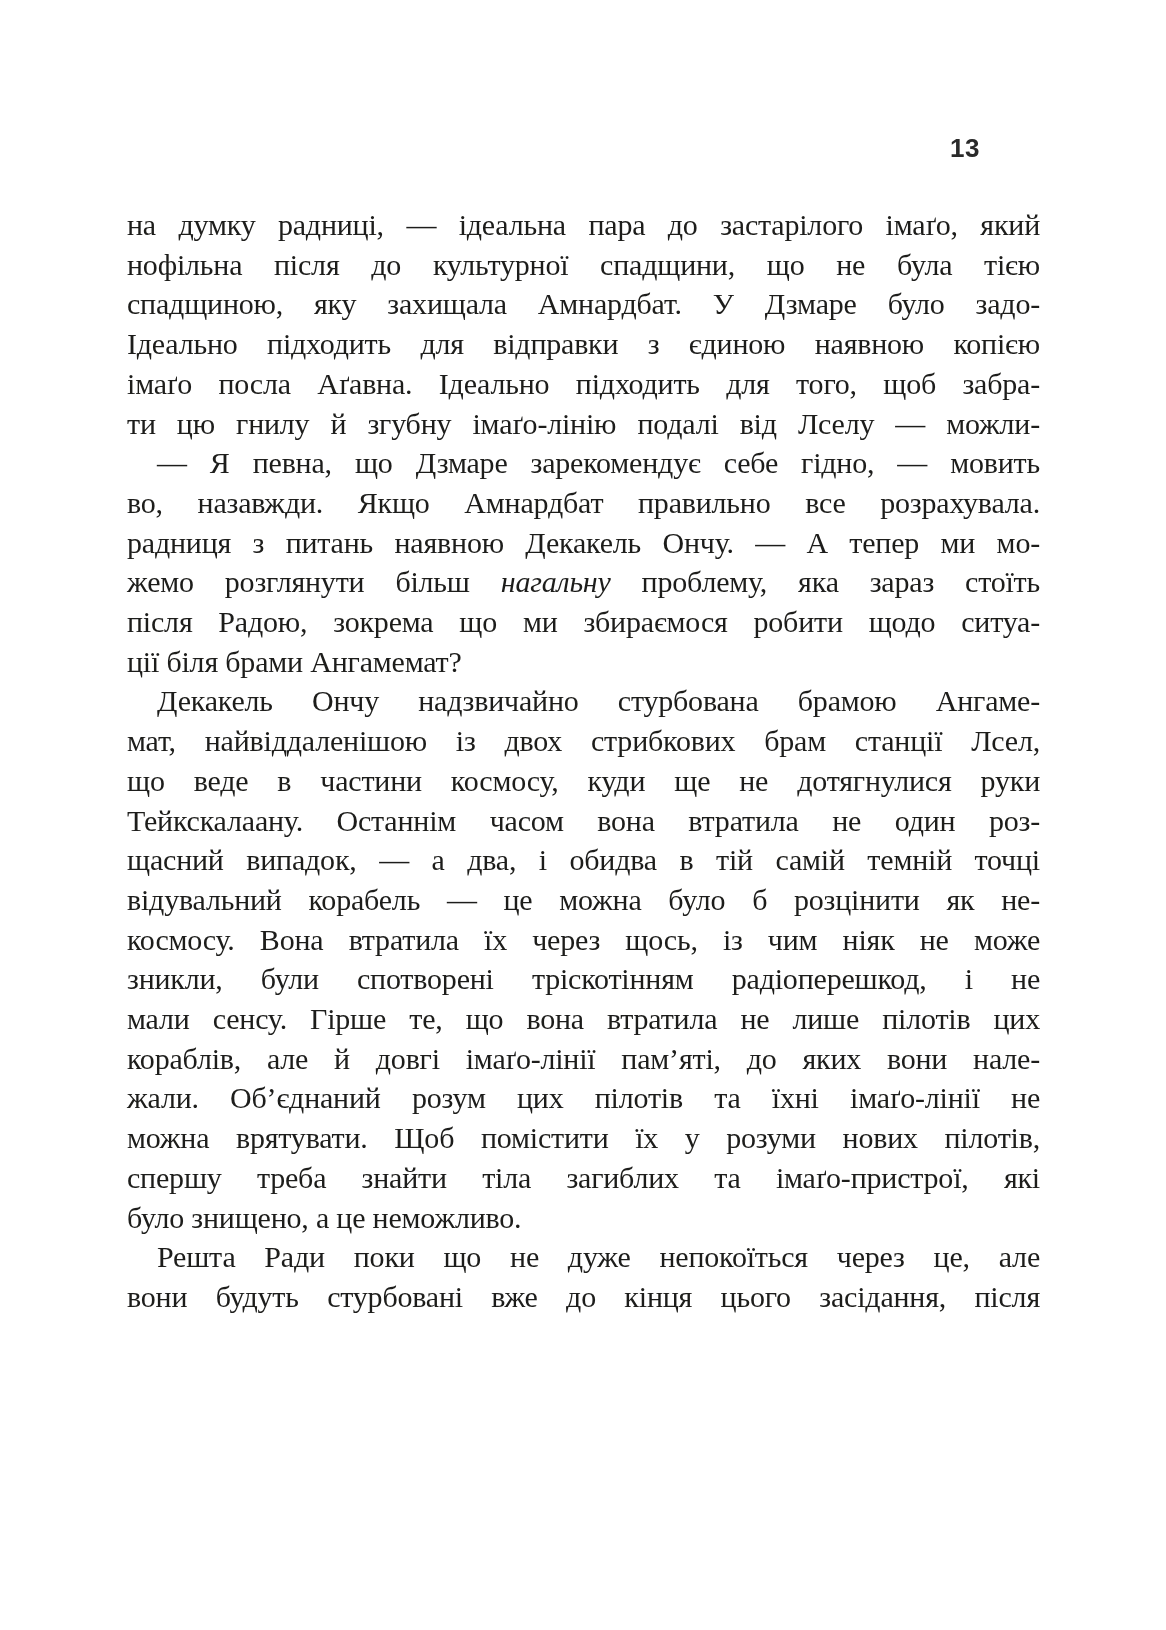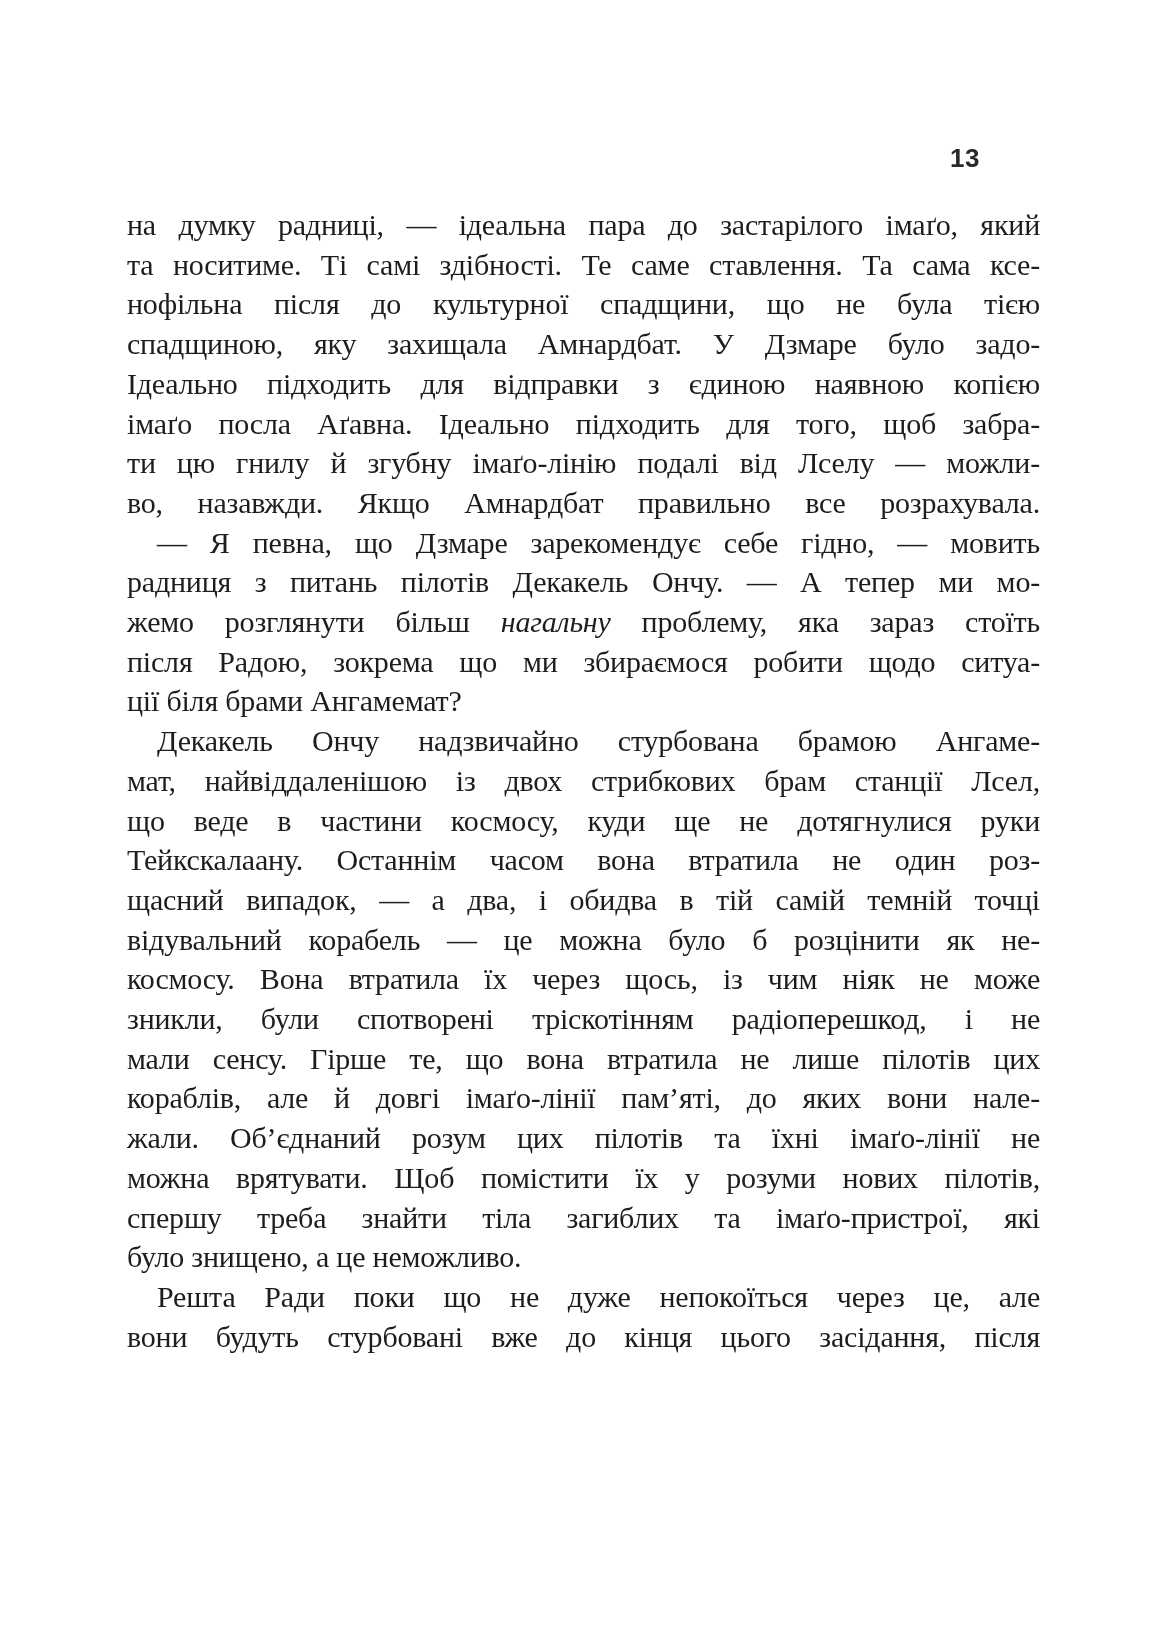--- a/index.html
+++ b/index.html
@@ -9,21 +9,21 @@
   }
   .page {
     position: relative;
     width: 1166px;
     height: 1630px;
     background: #ffffff;
     overflow: hidden;
   }
   .page-number {
     position: absolute;
-    top: 145px;
+    top: 135px;
     left: 950px;
     font-family: "Liberation Sans", "DejaVu Sans", sans-serif;
     font-weight: 700;
     font-size: 26px;
     line-height: 1;
     color: #2a2a2a;
     letter-spacing: 0.5px;
   }
   .text-block {
     position: absolute;
@@ -55,30 +55,29 @@
 </head>
 <body>
 
 <div class="page">
 
   <div class="page-number">13</div>
 
   <div class="text-block">
 
     <div class="line">на думку радниці, — ідеальна пара до застарілого імаґо, який</div>
-    <div class="line">та носитиме. Ті самі здібності. Те саме ставлення. Та сама ксе-</div>
     <div class="line">нофільна після до культурної спадщини, що не була тією</div>
     <div class="line">спадщиною, яку захищала Амнардбат. У Дзмаре було задо-</div>
     <div class="line">Ідеально підходить для відправки з єдиною наявною копією</div>
     <div class="line">імаґо посла Аґавна. Ідеально підходить для того, щоб забра-</div>
     <div class="line">ти цю гнилу й згубну імаґо-лінію подалі від Лселу — можли-</div>
+    <div class="line indent">— Я певна, що Дзмаре зарекомендує себе гідно, — мовить</div>
+
     <div class="line">во, назавжди. Якщо Амнардбат правильно все розрахувала.</div>
-
-    <div class="line indent">— Я певна, що Дзмаре зарекомендує себе гідно, — мовить</div>
-    <div class="line">радниця з питань пілотів Декакель Ончу. — А тепер ми мо-</div>
+    <div class="line">радниця з питань наявною Декакель Ончу. — А тепер ми мо-</div>
     <div class="line"><span>жемо розглянути більш </span><em>нагальну</em><span> проблему, яка зараз стоїть</span></div>
     <div class="line">після Радою, зокрема що ми збираємося робити щодо ситуа-</div>
     <div class="line end">ції біля брами Ангамемат?</div>
 
     <div class="line indent">Декакель Ончу надзвичайно стурбована брамою Ангаме-</div>
     <div class="line">мат, найвіддаленішою із двох стрибкових брам станції Лсел,</div>
     <div class="line">що веде в частини космосу, куди ще не дотягнулися руки</div>
     <div class="line">Тейкскалаану. Останнім часом вона втратила не один роз-</div>
     <div class="line">щасний випадок, — а два, і обидва в тій самій темній точці</div>
     <div class="line">відувальний корабель — це можна було б розцінити як не-</div>

